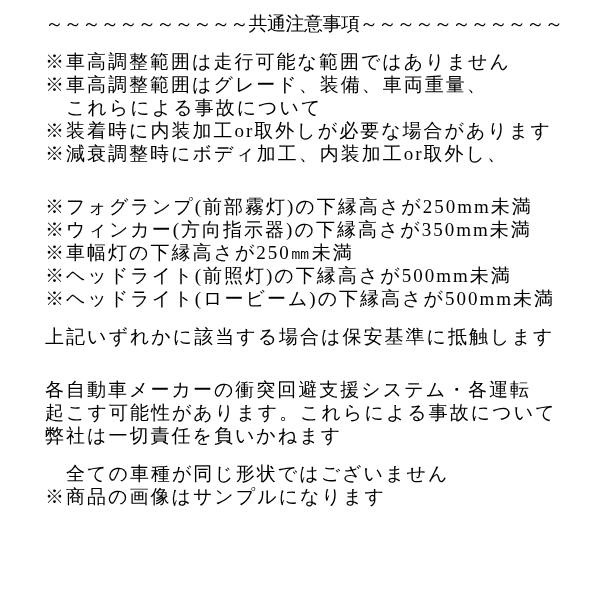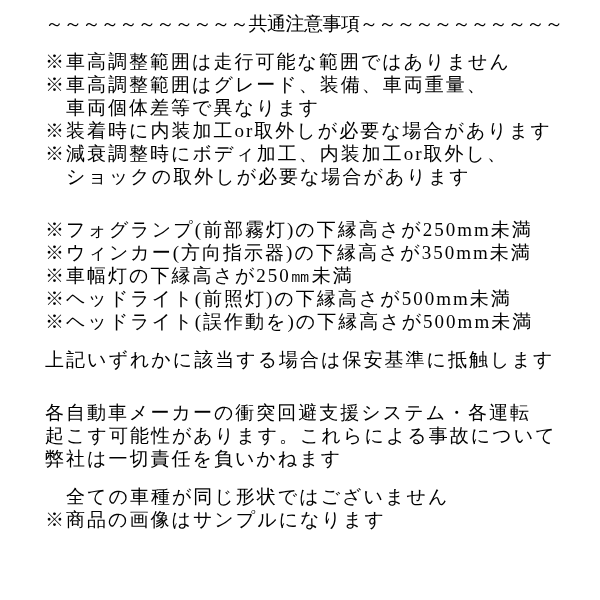--- a/index.html
+++ b/index.html
@@ -40,32 +40,31 @@
 </style>
 </head>
 <body>
 
 <div class="doc">
 
   <div class="line header">～～～～～～～～～～～共通注意事項～～～～～～～～～～～</div>
   <div class="gap"></div>
   <div class="line">※車高調整範囲は走行可能な範囲ではありません</div>
   <div class="line">※車高調整範囲はグレード、装備、車両重量、</div>
-  <div class="line cont">車両個体差等で異なります</div>
+  <div class="line cont">これらによる事故について</div>
   <div class="line">※装着時に内装加工or取外しが必要な場合があります</div>
   <div class="line">※減衰調整時にボディ加工、内装加工or取外し、</div>
-  <div class="line cont">ショックの取外しが必要な場合があります</div>
   <div class="gap"></div>
 
   <div class="gap"></div>
   <div class="line">※フォグランプ(前部霧灯)の下縁高さが250mm未満</div>
   <div class="line">※ウィンカー(方向指示器)の下縁高さが350mm未満</div>
   <div class="line">※車幅灯の下縁高さが250㎜未満</div>
   <div class="line">※ヘッドライト(前照灯)の下縁高さが500mm未満</div>
-  <div class="line">※ヘッドライト(誤作動を)の下縁高さが500mm未満</div>
+  <div class="line">※ヘッドライト(ロービーム)の下縁高さが500mm未満</div>
   <div class="gap"></div>
   <div class="line">上記いずれかに該当する場合は保安基準に抵触します</div>
   <div class="gap"></div>
 
   <div class="gap"></div>
   <div class="line">各自動車メーカーの衝突回避支援システム・各運転</div>
   <div class="line">起こす可能性があります。これらによる事故について</div>
   <div class="line">弊社は一切責任を負いかねます</div>
   <div class="gap"></div>
   <div class="line cont">全ての車種が同じ形状ではございません</div>

